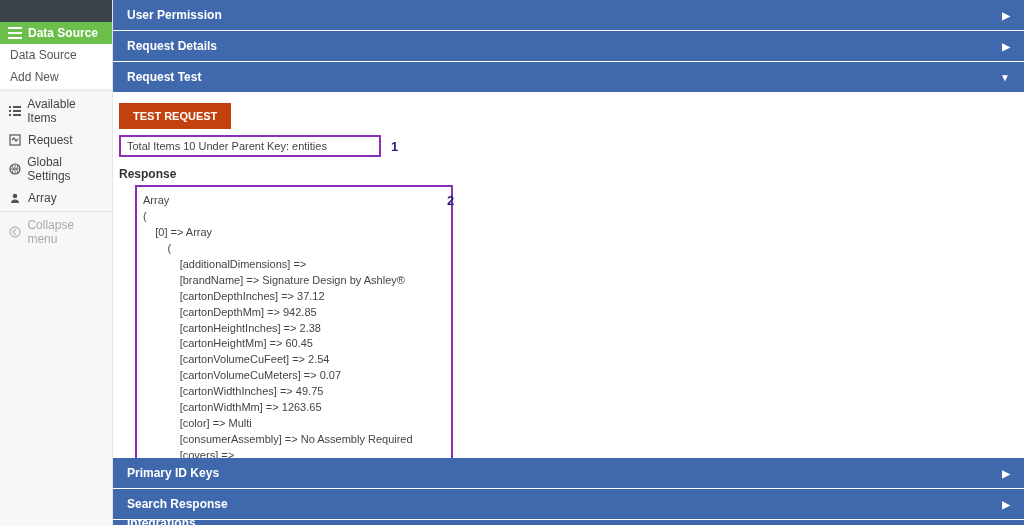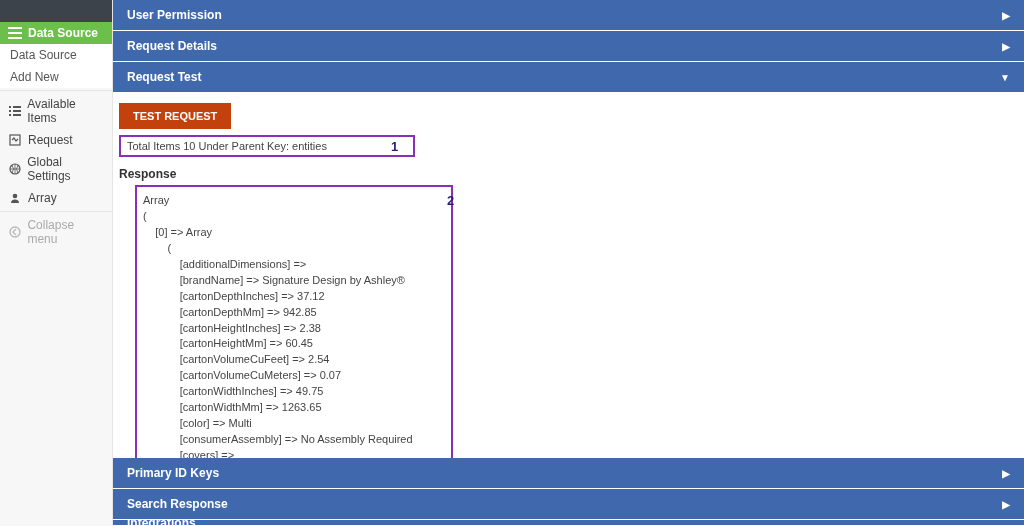--- a/index.html
+++ b/index.html
@@ -101,21 +101,21 @@
     padding: 7px 14px;
     margin-left: 4px;
     cursor: pointer;
   }
   .total-box {
     border: 2px solid #8a2fb8;
     margin: 6px 4px 0 4px;
     padding: 3px 6px;
     font-size: 11px;
     color: #444;
-    width: 296px;
+    width: 262px;
     position: relative;
   }
   .annotation {
     position: absolute;
     color: #2b1c7a;
     font-weight: 700;
     font-size: 13px;
   }
   .response-title {
     font-weight: 700;

